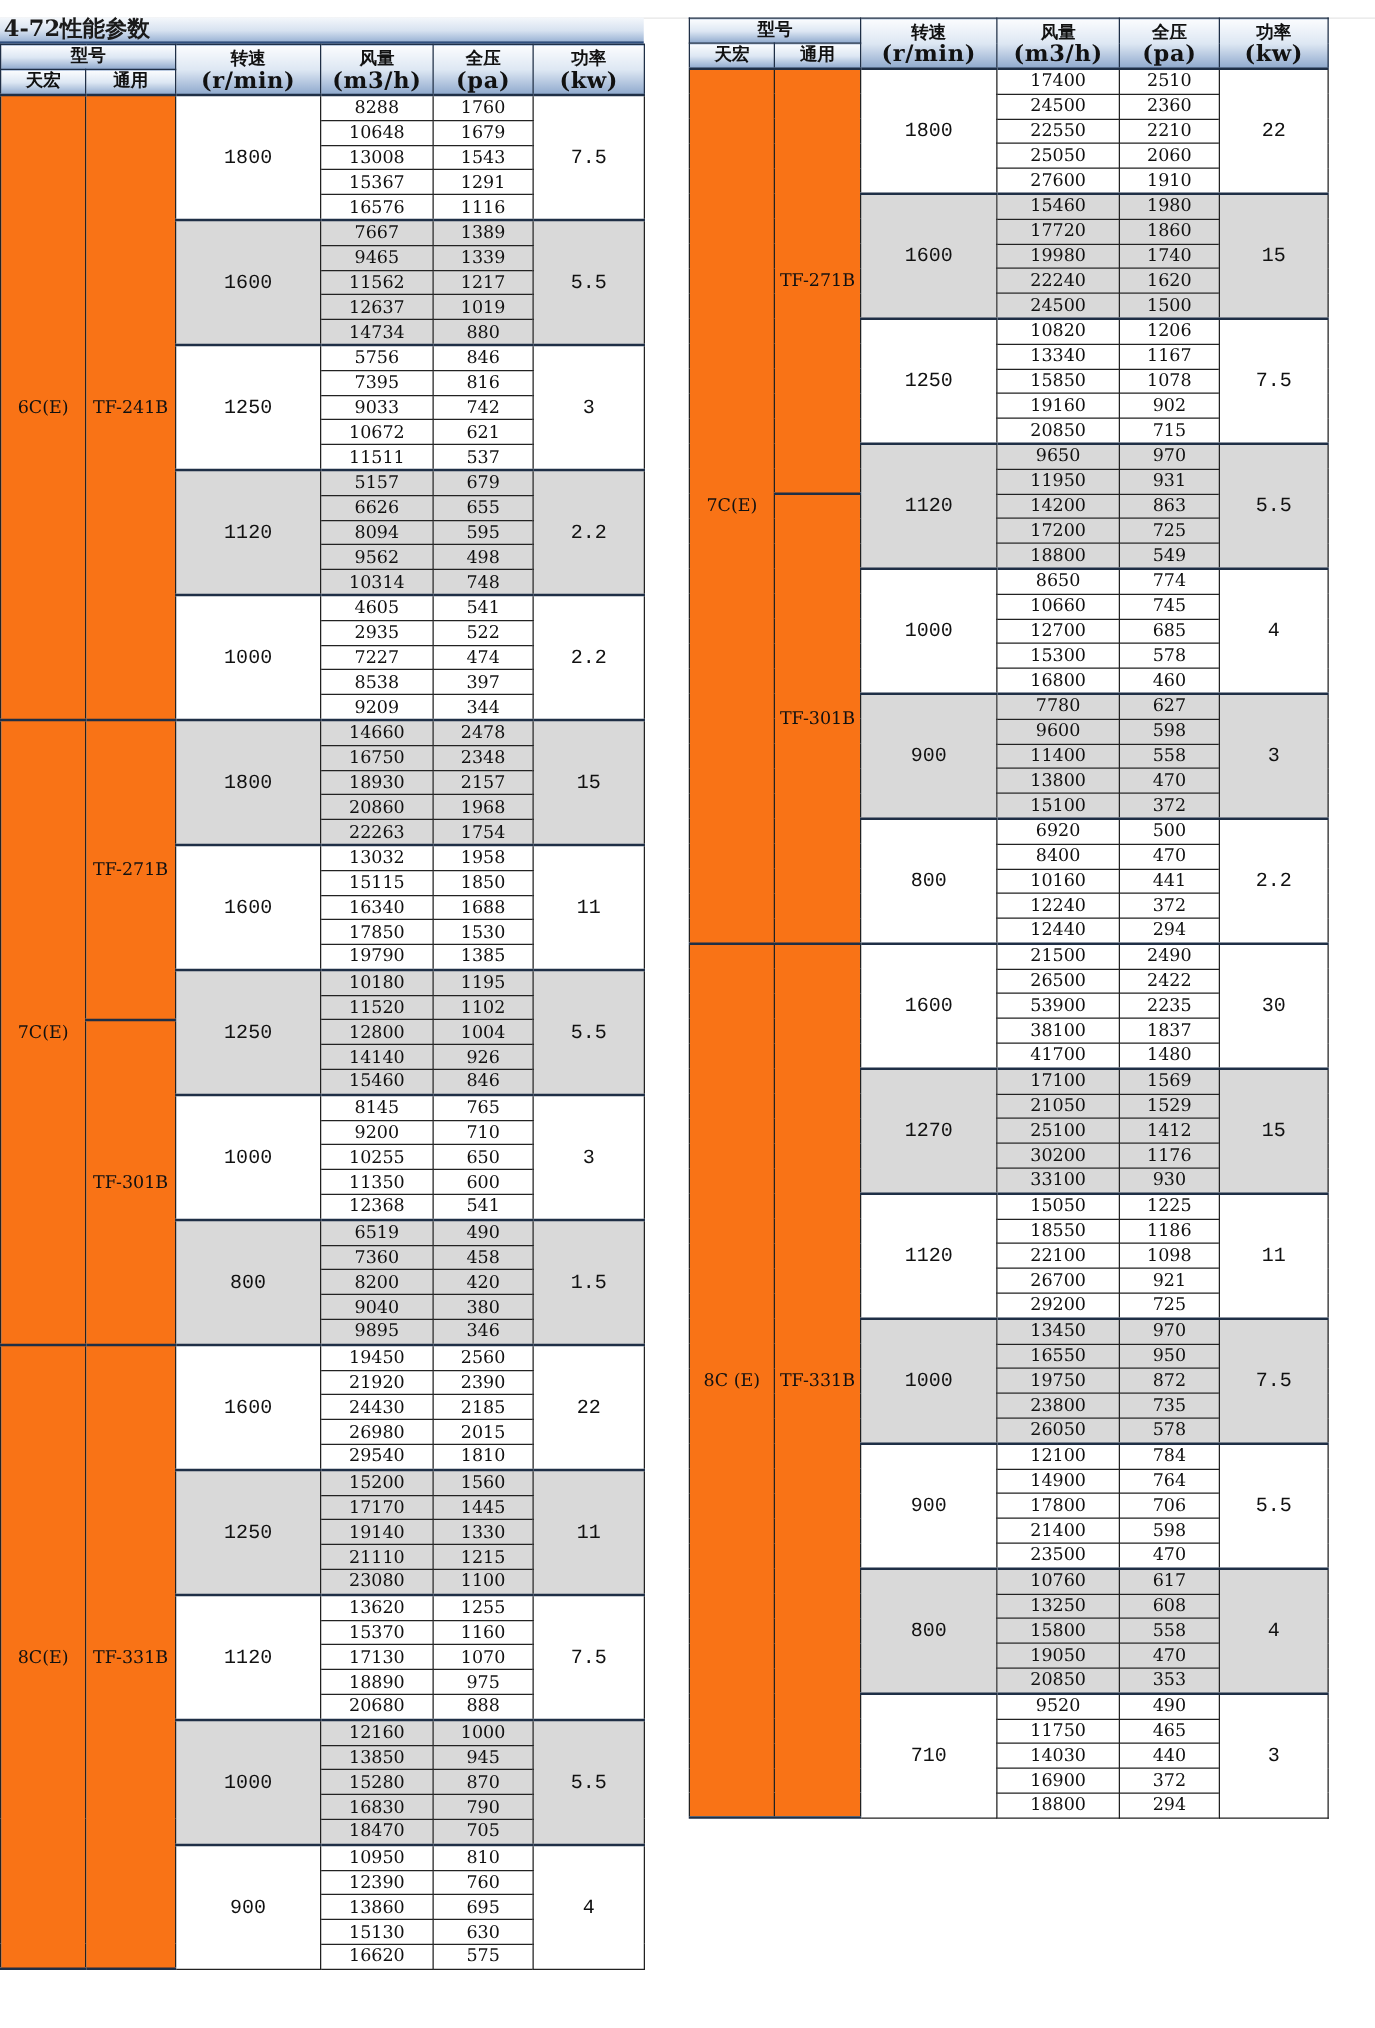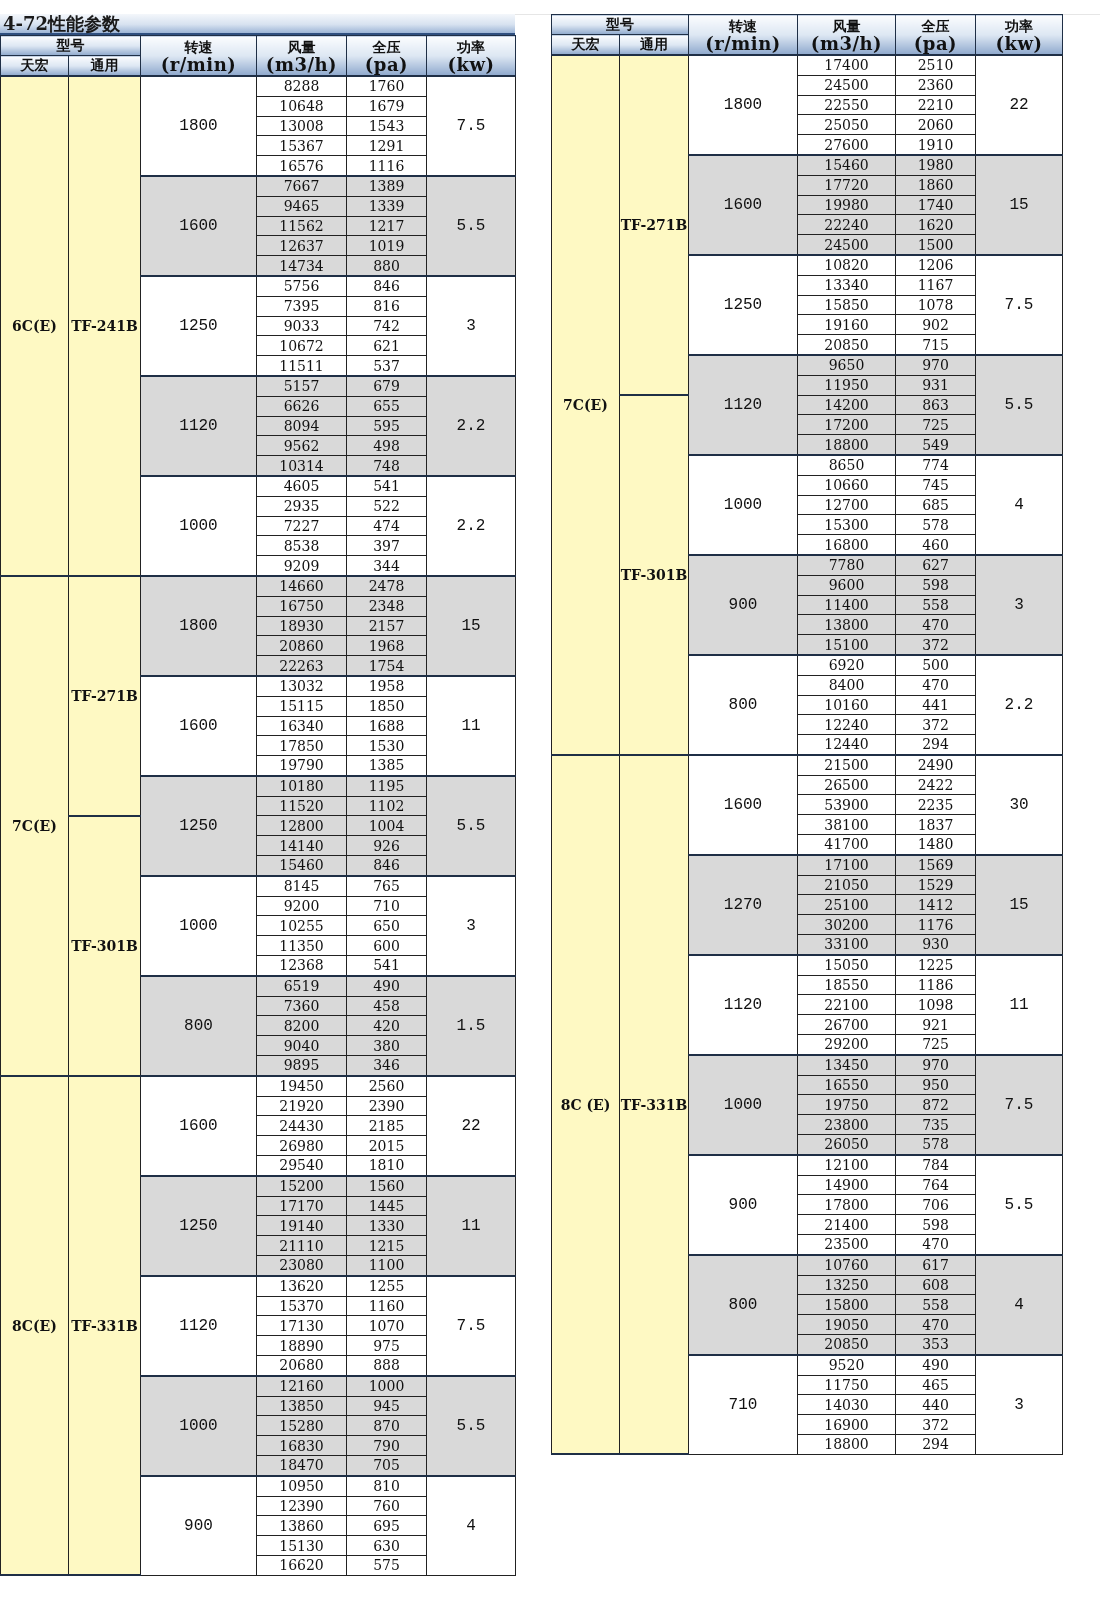--- a/index.html
+++ b/index.html
@@ -12,21 +12,21 @@
            padding-left: 3px; color: #1a1a1a;
            background: linear-gradient(to bottom, #f4f7fb 0%, #d7e2f0 55%, #9db5d6 100%);
            border-bottom: 2px solid #2f4f7f; white-space: nowrap; }
   table { border-collapse: collapse; table-layout: fixed; padding-left: 28px; }
   th { font-weight: bold; font-size: 14px; padding: 0; height: 19px; line-height: 17px;
        border: 1px solid #1f2f46; color: #111;
        background: linear-gradient(to bottom, #fbfcfe 0%, #dde7f3 50%, #8fa9cd 100%); }
   th .sub { display: block; font-size: 18px; letter-spacing: 0.5px; }
   td { padding: 0; text-align: center; font-size: 14px; height: 18.8px; line-height: 18px;
        border: 1px solid #222; white-space: nowrap; overflow: hidden; }
-  td.model { background: #fef9c3; font-weight: bold; border-top: 2px solid #1f2f46;
+  td.model { background: #f97316; font-weight: normal; border-top: 2px solid #1f2f46;
              border-bottom: 2px solid #1f2f46; }
   td.grp { border-top: 2px solid #1f2f46; }
   tr.shade td.v, tr.shade td.grpcell { background: #d9d9d9; }
   td.grpcell { font-size: 16px; font-family: Liberation Mono, monospace; }
   .left  { left: 0; width: 515px; }
   .right { left: 551px; width: 511px; }
 </style>
 </head>
 <body>
 

